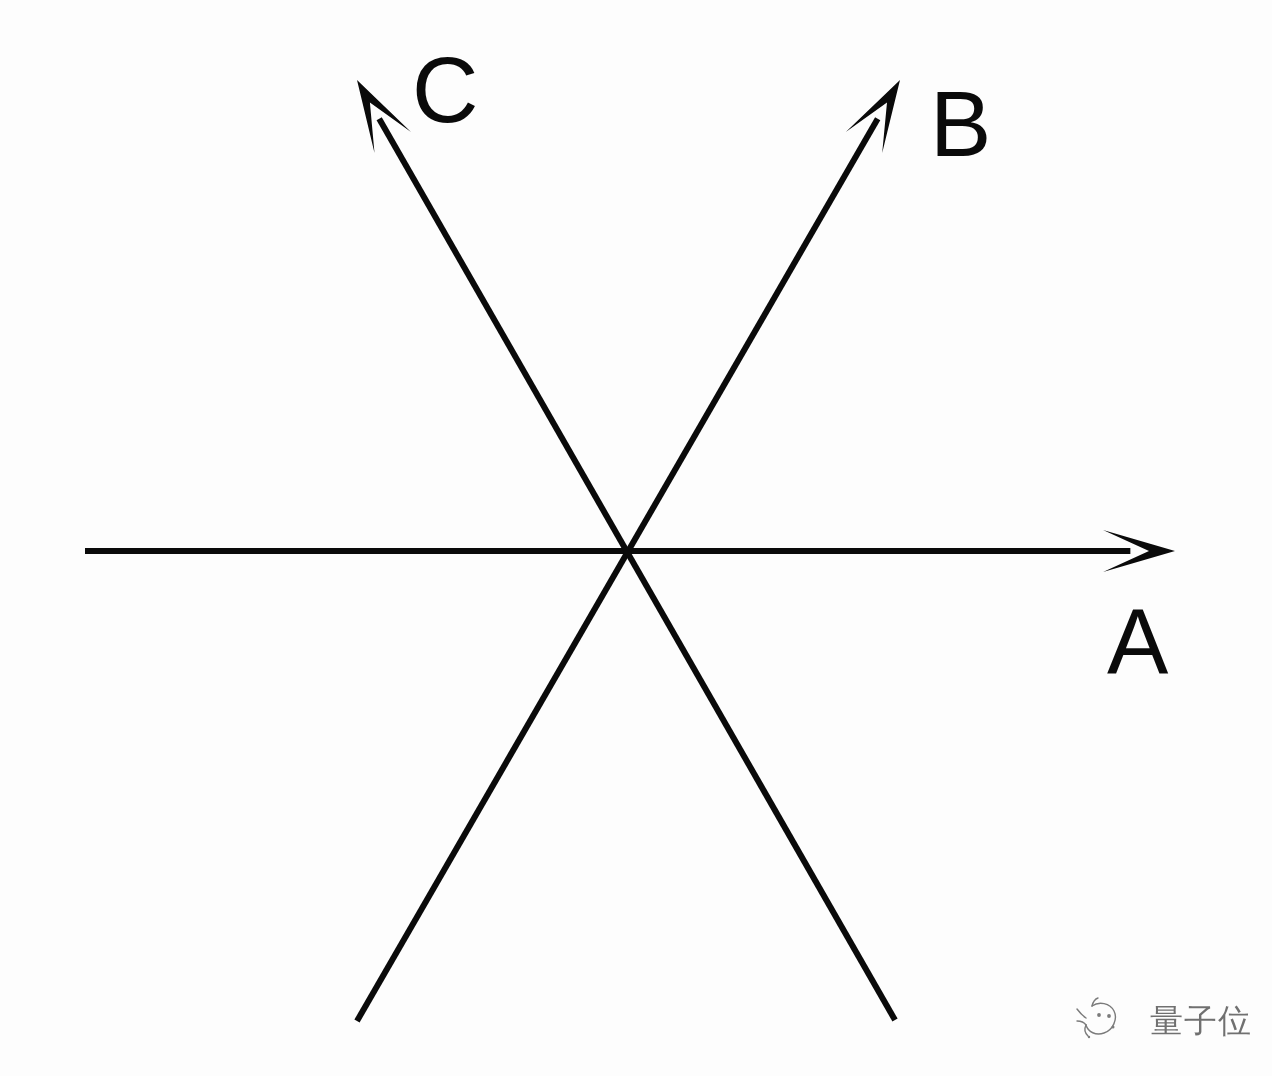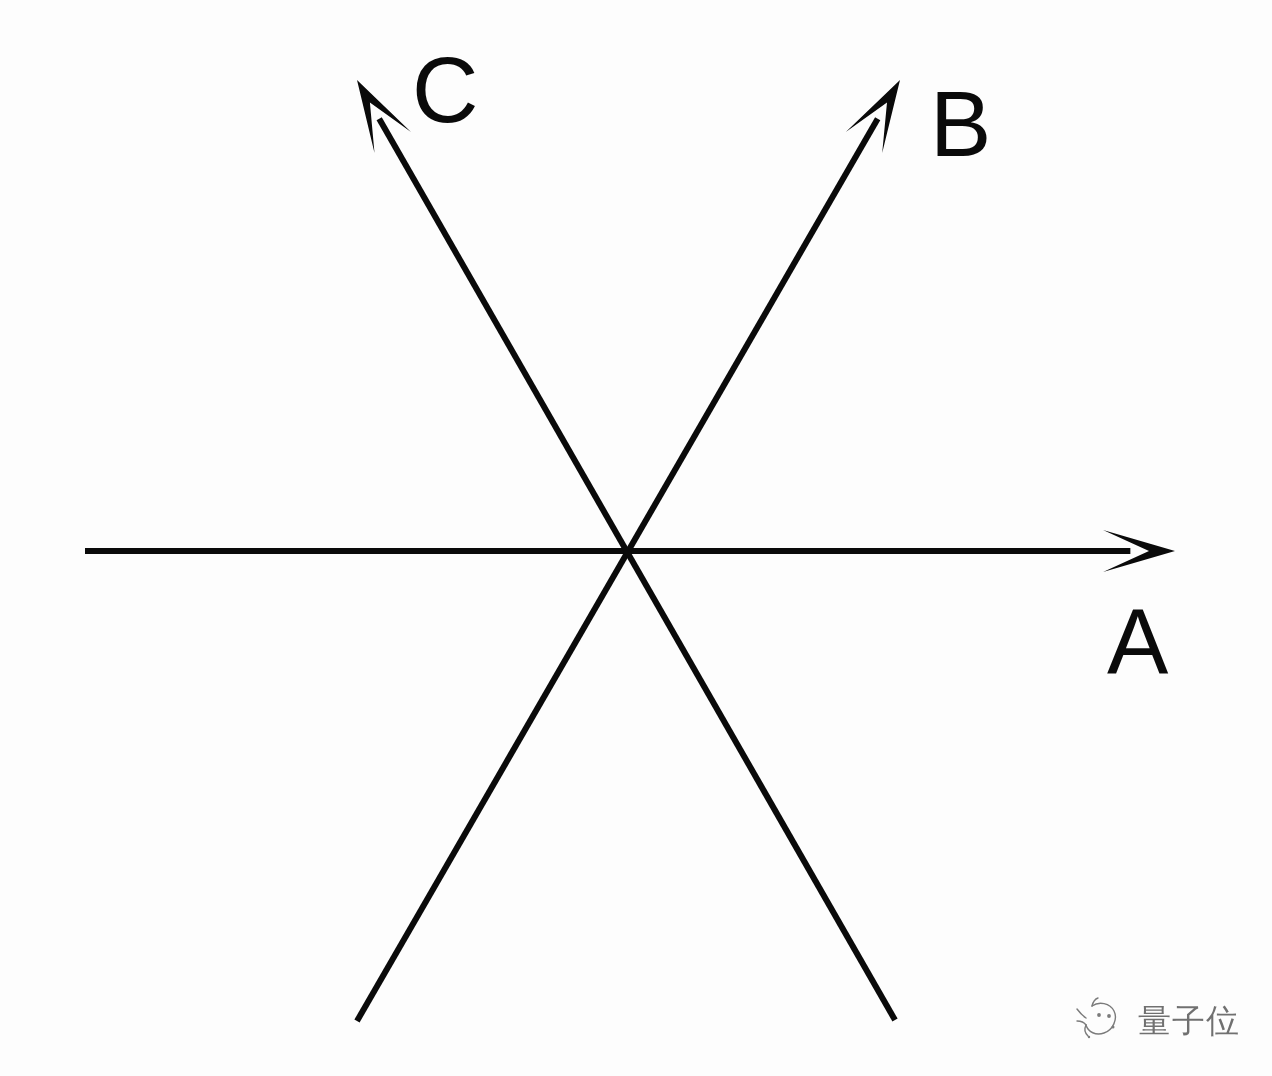--- a/index.html
+++ b/index.html
@@ -49,21 +49,21 @@
     left: 1107px;
     top: 596px;
     font-size: 92px;
   }
   #watermark {
     position: absolute;
     left: 1068px;
     top: 994px;
     display: flex;
     align-items: center;
-    gap: 12px;
+    gap: 24px;
     opacity: 0.72;
     user-select: none;
   }
   #watermark-logo {
     width: 58px;
     height: 52px;
     display: block;
   }
   #watermark-text {
     font-family: "DejaVu Sans", sans-serif;

